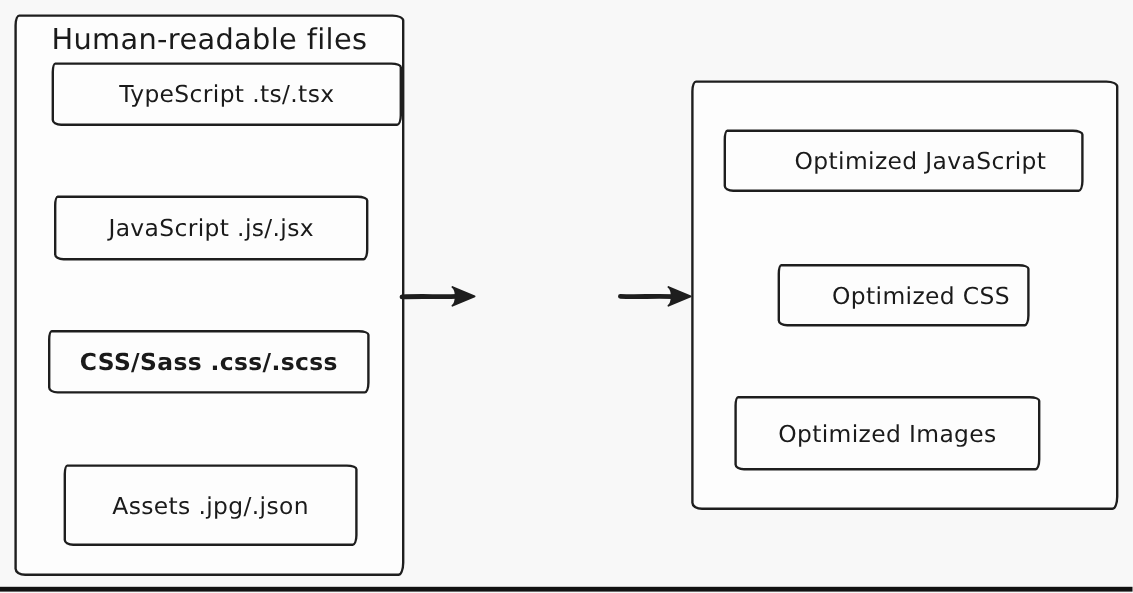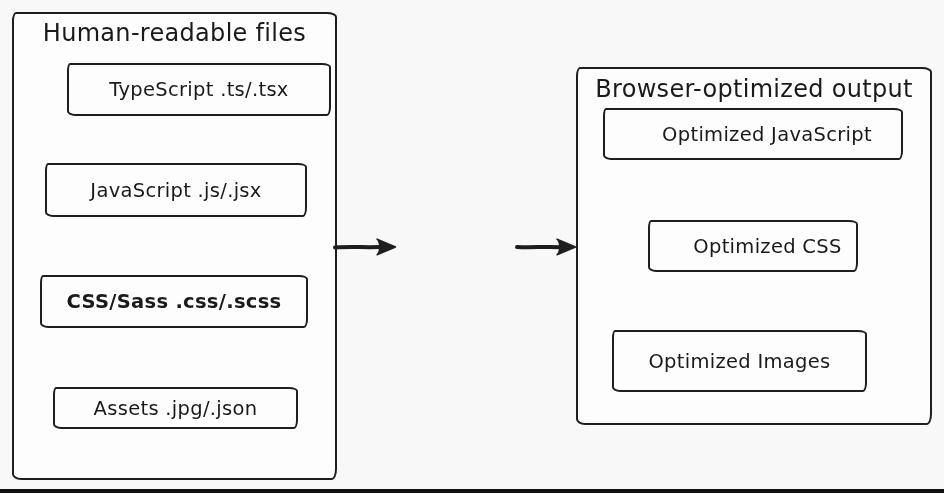--- a/index.html
+++ b/index.html
@@ -57,46 +57,45 @@
   }
 </style>
 </head>
 <body>
 
 <div class="canvas">
 
   <section class="sketch panel" style="left:12px;top:12px;width:325px;height:468px;"></section>
   <div class="panel-title" style="left:12px;top:19px;width:325px;">Human-readable files</div>
 
-  <div class="sketch node" style="left:43px;top:63px;width:264px;height:53px;margin-left:24px;">
+  <div class="sketch node" style="left:43px;top:52px;width:292px;height:53px;">
     <span>TypeScript .ts/.tsx</span>
   </div>
   <div class="sketch node" style="left:45px;top:163px;width:262px;height:54px;">
     <span>JavaScript .js/.jsx</span>
   </div>
   <div class="sketch node" style="left:40px;top:275px;width:268px;height:53px;font-weight:bold;">
     <span>CSS/Sass .css/.scss</span>
   </div>
-  <div class="sketch node" style="left:53px;top:387px;width:245px;height:42px;">
+  <div class="sketch node" style="left:53px;top:387px;width:245px;height:68px;">
     <span>Assets .jpg/.json</span>
   </div>
 
   <svg class="arrow" style="left:334px;top:236px;" width="64" height="22" viewBox="0 0 64 22">
     <path d="M1 11.4 C 16 10.6, 32 11.5, 47 11" fill="none" stroke-width="4" stroke-linecap="round"></path>
     <path d="M43 3.2 L61.5 11 L43 18.8 C 46.5 16.2, 46.8 5.8, 43 3.2 Z" fill="#1e1e1e" stroke-width="1.5" stroke-linejoin="round"></path>
   </svg>
 
 
   <svg class="arrow" style="left:516px;top:236px;" width="62" height="22" viewBox="0 0 62 22">
     <path d="M1 11 C 15 11.6, 30 10.6, 45 11.2" fill="none" stroke-width="4" stroke-linecap="round"></path>
     <path d="M41 3.2 L59.5 11 L41 18.8 C 44.5 16.2, 44.8 5.8, 41 3.2 Z" fill="#1e1e1e" stroke-width="1.5" stroke-linejoin="round"></path>
   </svg>
 
   <section class="sketch panel" style="left:576px;top:67px;width:356px;height:358px;"></section>
-  <div class="panel-title" style="left:576px;top:75px;width:356px;">Browser-optimized output</div>
 
   <div class="sketch node" style="left:603px;top:108px;width:300px;height:52px;padding-left:28px;">
     <span>Optimized JavaScript</span>
   </div>
   <div class="sketch node" style="left:648px;top:220px;width:210px;height:52px;padding-left:29px;">
     <span>Optimized CSS</span>
   </div>
   <div class="sketch node" style="left:612px;top:330px;width:255px;height:62px;">
     <span>Optimized Images</span>
   </div>

